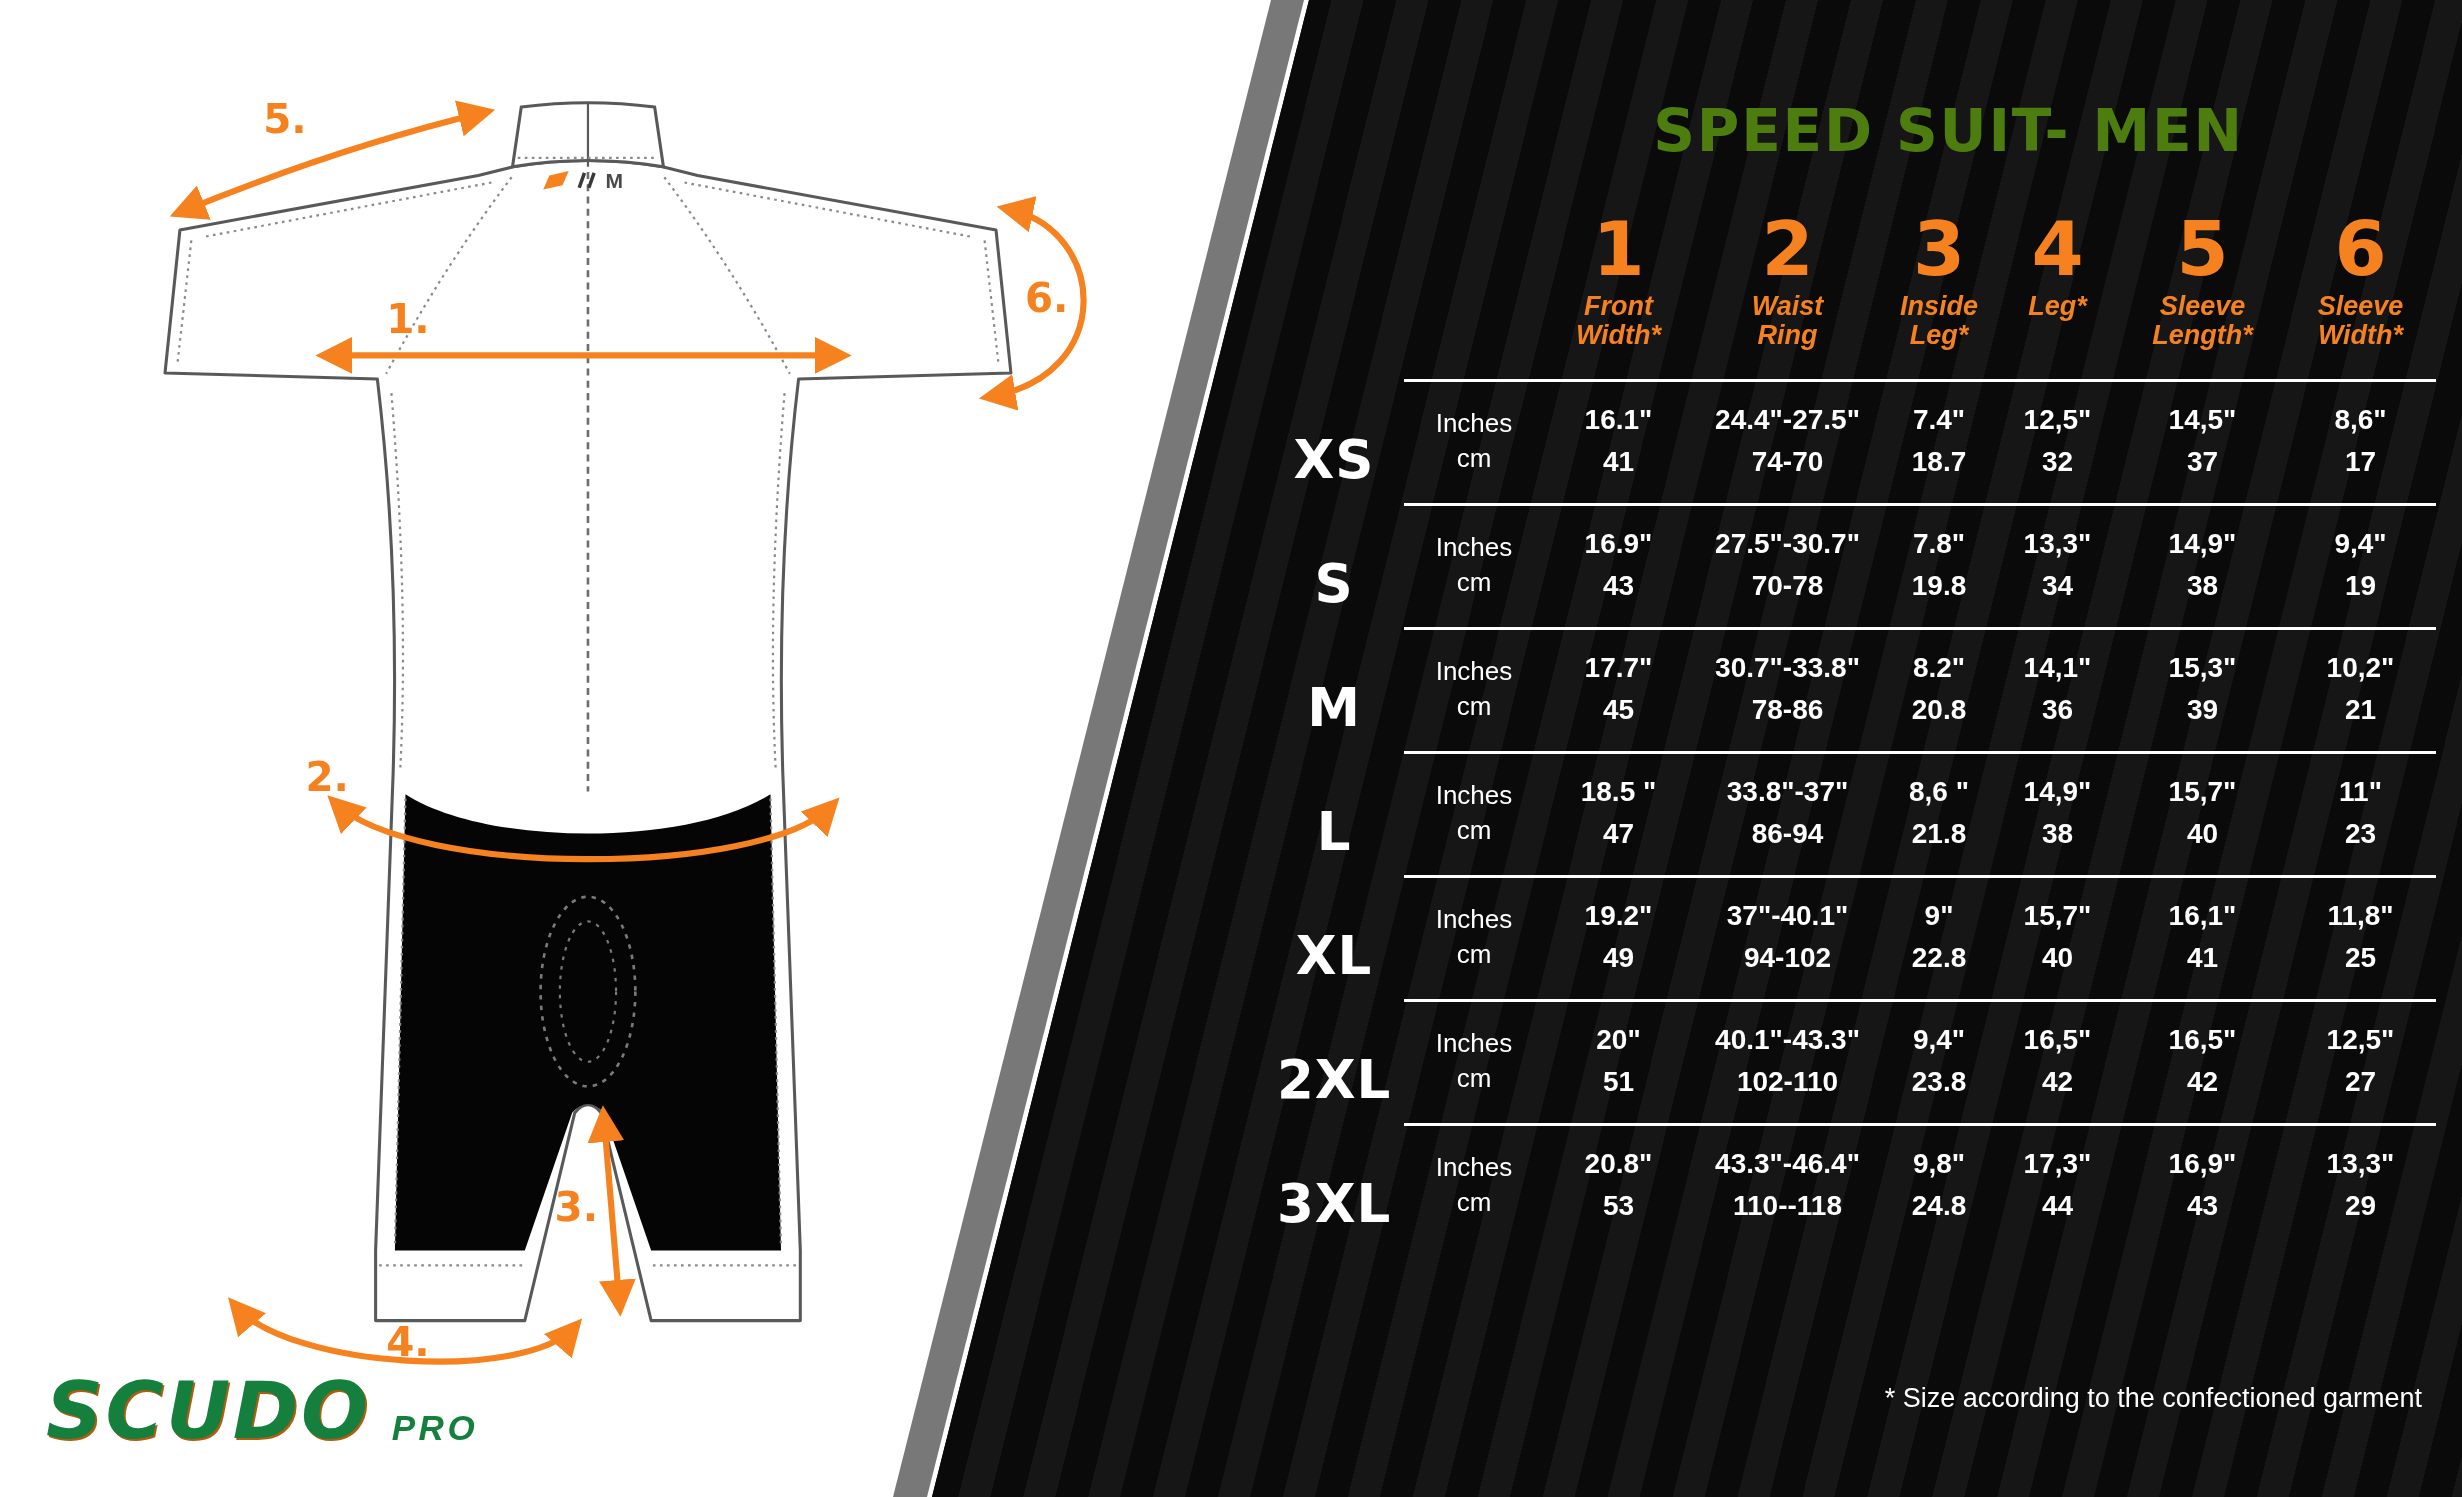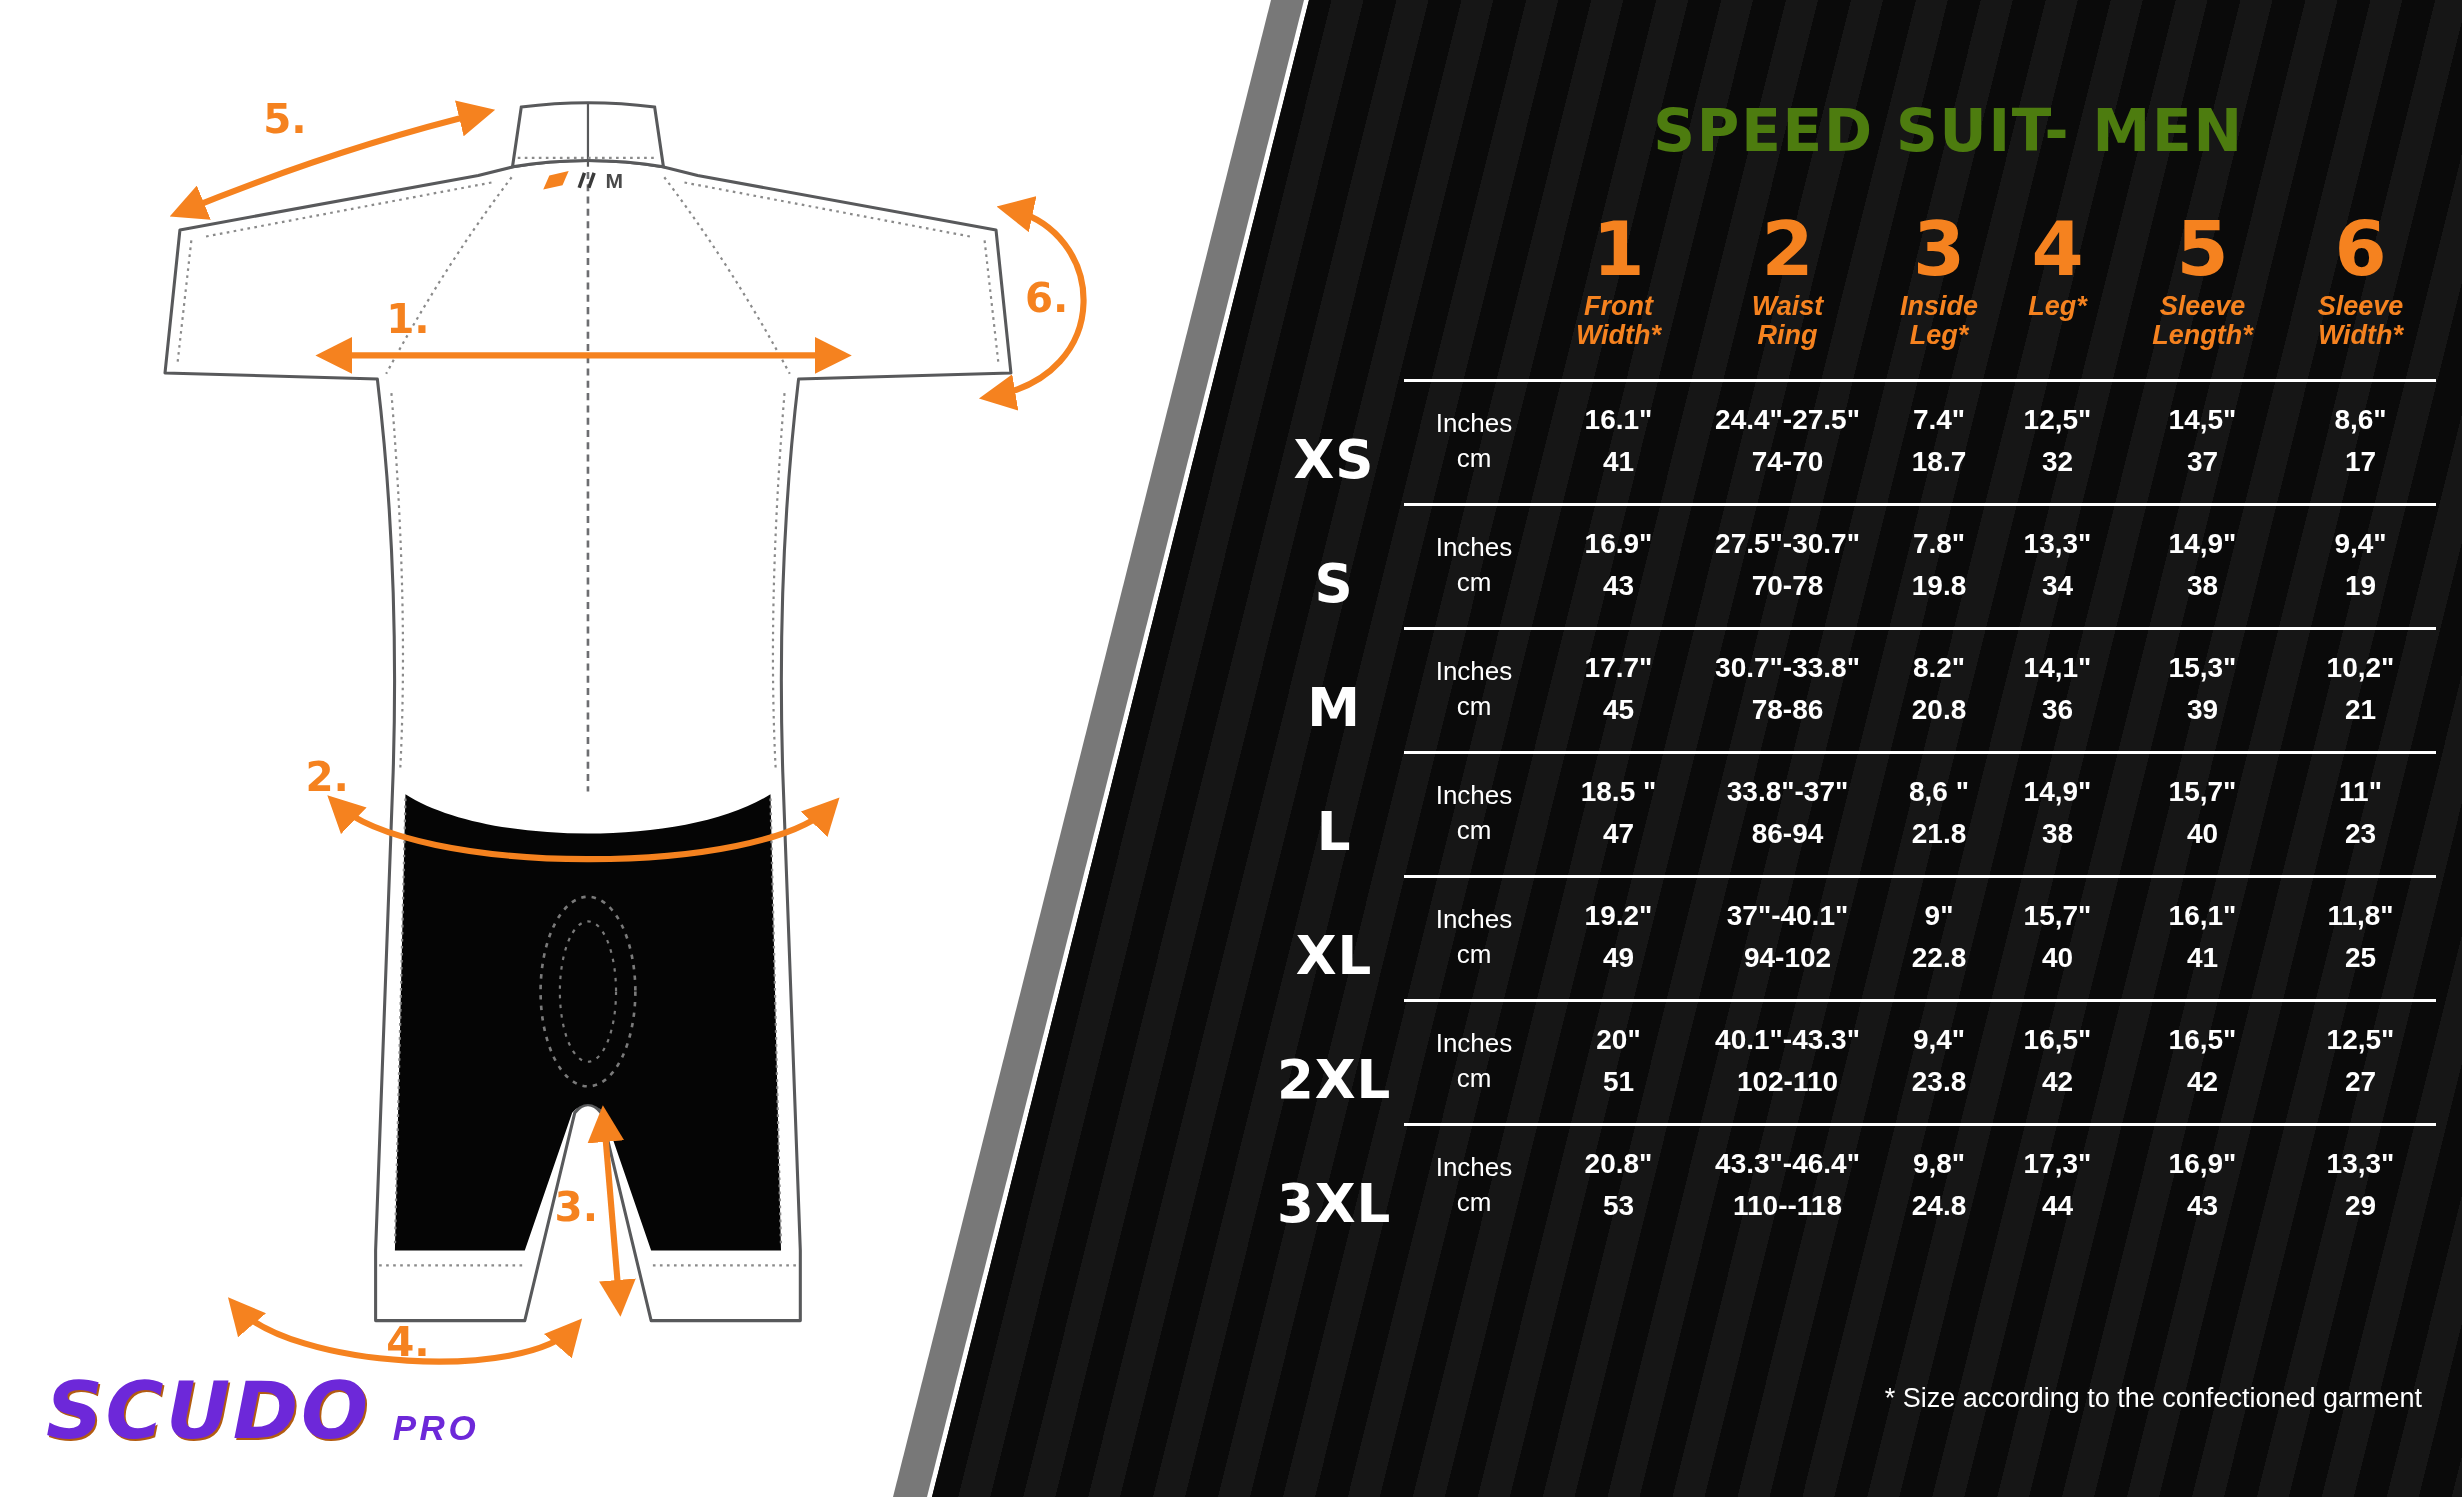--- a/index.html
+++ b/index.html
@@ -32,25 +32,25 @@
   .size-cell{font-size:53px;font-weight:800;color:#fff;text-align:center;letter-spacing:0.9px;
     font-family:"DejaVu Sans","Liberation Sans",sans-serif;margin-top:36px;}
   .units-cell{text-align:center;color:#fff;font-size:26px;line-height:1.35;font-weight:400;}
   .val-cell{text-align:center;color:#fff;font-size:28px;font-weight:700;line-height:1.5;}
 
   .footnote{position:absolute;left:1702px;top:1383px;width:720px;text-align:right;
     color:#fff;font-size:27px;font-weight:400;}
 
   
   .brand{position:absolute;left:46px;top:1376px;display:flex;align-items:flex-end;
-    font-style:italic;color:#6d28d9;}
+    font-style:italic;color:#15803d;gap:14px;}
   .brand .main{font-size:79px;font-weight:700;letter-spacing:2.6px;line-height:.9;
     font-family:"DejaVu Sans","Liberation Sans",sans-serif;
     text-shadow:1.8px 1.8px 0 #b35c10;}
-  .brand .pro{font-size:35px;font-weight:700;margin-left:22px;letter-spacing:3.5px;line-height:1.1;}
+  .brand .pro{font-size:35px;font-weight:700;margin-left:7px;letter-spacing:3.5px;line-height:1.1;}
 
   .suit{position:absolute;left:0;top:0;width:1290px;height:1497px;}
 </style>
 </head>
 <body>
 
 <div class="page">
 
   <svg class="suit" viewBox="0 0 1470 1706">
     <defs>

